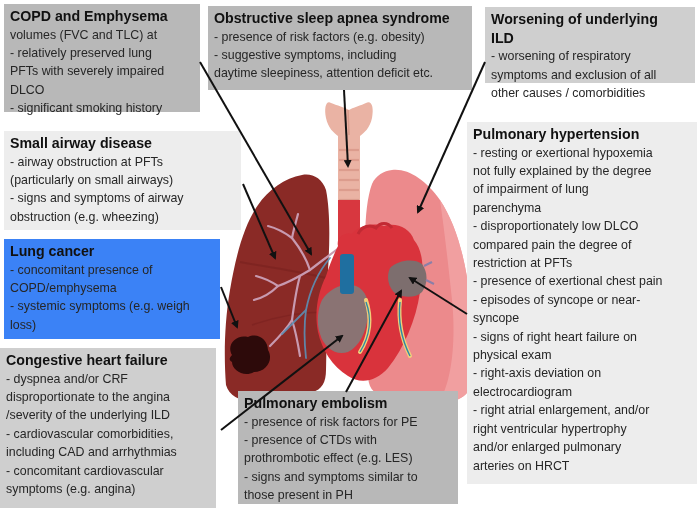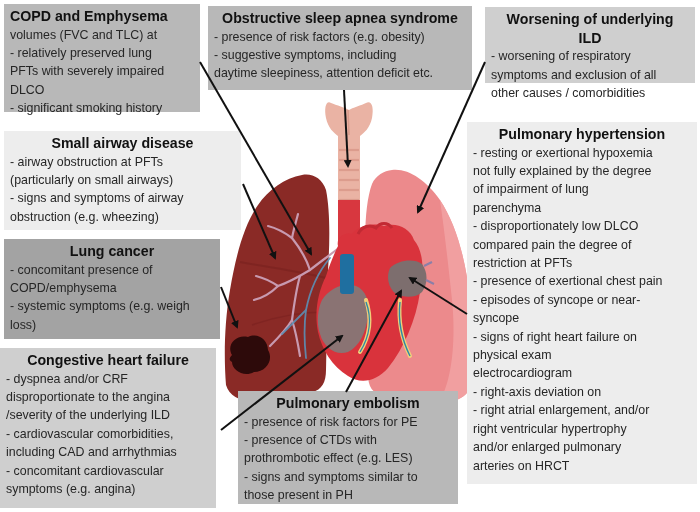--- a/index.html
+++ b/index.html
@@ -16,25 +16,25 @@
     font-size: 12.4px;
     line-height: 18.4px;
     z-index: 3;
   }
   .box .title {
     font-weight: bold;
     font-size: 14.2px;
     line-height: 18.6px;
     color: #111;
   }
-  .box .title.center { text-align: center; }
+  .box .title.center { text-align: left; }
   .box .line { white-space: nowrap; }
   .dark { background: #b8b8b8; }
   .mid { background: #cfcfcf; }
-  .light { background: #a3a3a3; }
+  .light { background: #3b82f6; }
   .lighter { background: #ededed; }
 
   #illustration {
     position: absolute; left: 0; top: 0; width: 700px; height: 512px; z-index: 1;
   }
   #arrows {
     position: absolute; left: 0; top: 0; width: 700px; height: 512px; z-index: 4;
     pointer-events: none;
   }
 </style>
@@ -175,22 +175,22 @@
   <div class="line">of impairment of lung</div>
   <div class="line">parenchyma</div>
   <div class="line">- disproportionately  low DLCO</div>
   <div class="line">compared pain the degree of</div>
   <div class="line">restriction at PFTs</div>
   <div class="line">- presence  of exertional chest pain</div>
   <div class="line">- episodes  of syncope or near-</div>
   <div class="line">syncope</div>
   <div class="line">- signs of right heart failure on</div>
   <div class="line">physical exam</div>
+  <div class="line">- right-axis deviation on</div>
   <div class="line">electrocardiogram</div>
-  <div class="line">- right-axis deviation on</div>
   <div class="line">- right atrial enlargement, and/or</div>
   <div class="line">right ventricular hypertrophy</div>
   <div class="line">and/or enlarged pulmonary</div>
   <div class="line">arteries on HRCT</div>
 </div>
 
 <svg id="arrows" viewBox="0 0 700 512" xmlns="http://www.w3.org/2000/svg">
   <defs>
     <marker id="ah" markerWidth="8" markerHeight="8" refX="6" refY="4" orient="auto" markerUnits="userSpaceOnUse">
       <path d="M0,0 L8,4 L0,8 Z" fill="#111"></path>

